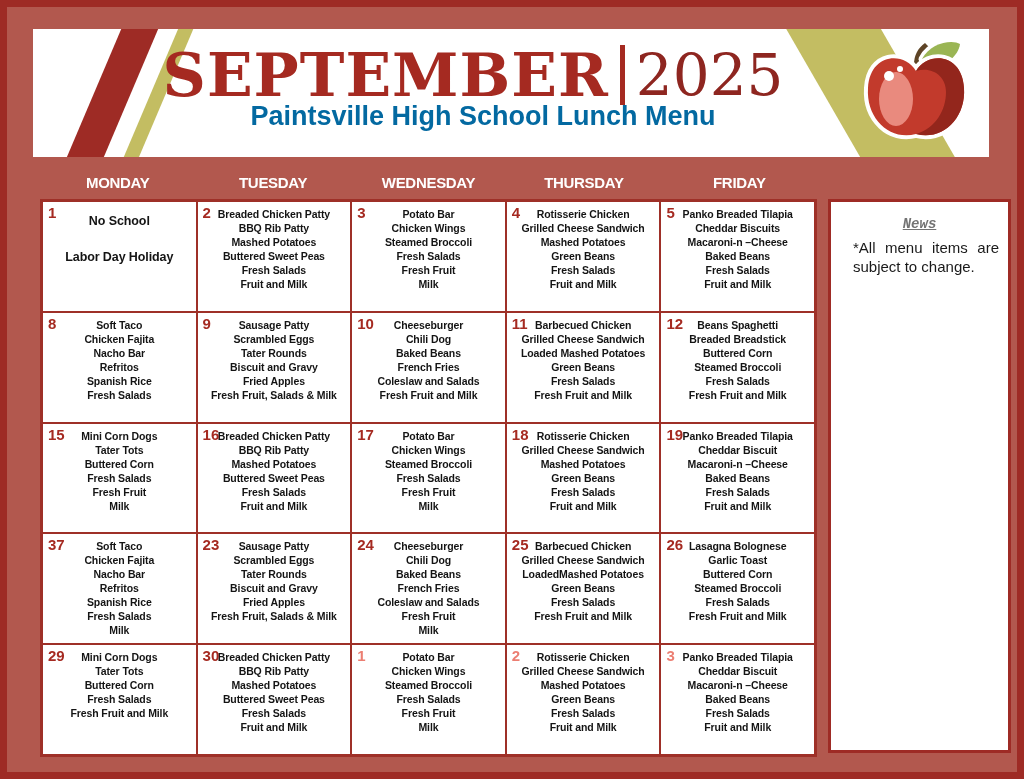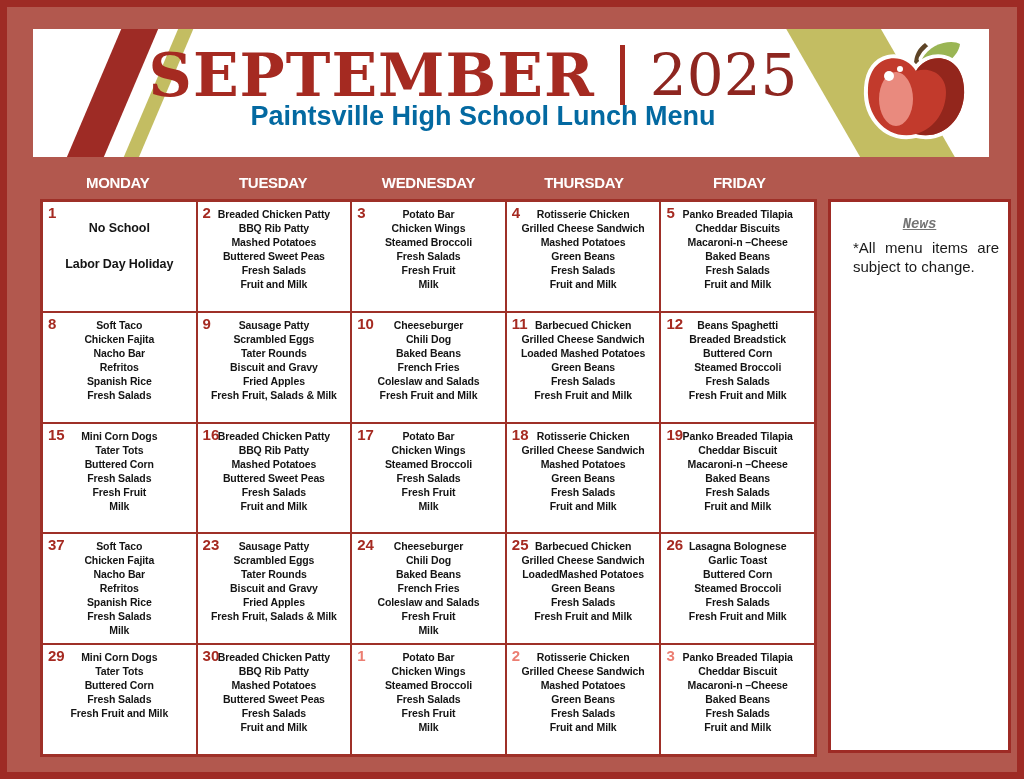--- a/index.html
+++ b/index.html
@@ -12,21 +12,21 @@
   .header{
     position:absolute; left:26px; top:22px; width:956px; height:128px;
     background:#ffffff; overflow:hidden;
   }
   .hstripe{position:absolute; top:-80px; height:300px;}
   .stripe-red{left:60px; width:34px; background:#9e2b25; transform:rotate(23deg);}
   .stripe-olive{left:116px; width:14px; background:#c3bd62; transform:rotate(23deg);}
   .stripe-band{left:800px; width:82px; background:#c3bd62; transform:rotate(-30deg);}
   .title-row{
     position:absolute; left:0; top:10px; width:880px; height:72px;
-    display:flex; justify-content:center; align-items:center; gap:25px;
+    display:flex; justify-content:center; align-items:center; gap:11px;
   }
   .month{font-family:"DejaVu Serif",serif; font-weight:bold; font-size:60px; color:#a52a21; letter-spacing:1px;}
   .title-divider{width:5px; height:60px; background:#a52a21;}
   .year{font-family:"DejaVu Serif",serif; font-weight:400; font-size:58px; color:#8e2620;}
   .subtitle{
     position:absolute; left:0; top:72px; width:900px; text-align:center;
     font-weight:bold; font-size:27px; color:#0369a1;
   }
   .apple{position:absolute; right:12px; top:6px;}
   
@@ -47,21 +47,21 @@
   .cell{background:#ffffff; position:relative; overflow:hidden;}
   .day-num{
     position:absolute; top:2px; left:5px;
     font-weight:bold; font-size:15px; color:#a52a21;
   }
   .day-num.muted{color:#ec7e72;}
   .menu{
     padding:5px 2px 0 2px; text-align:center;
     font-weight:bold; font-size:10.5px; line-height:14px; letter-spacing:-0.1px; color:#141414;
   }
-  .cell-big .menu{font-size:12.5px; line-height:18px; padding-top:17px;}
+  .cell-big .menu{font-size:12.5px; line-height:18px; padding-top:10px;}
   
   .news{
     position:absolute; left:821px; top:192px; width:183px; height:554px;
     background:#ffffff; border:3px solid #9e2b25; box-sizing:border-box;
   }
   .news-title{
     margin-top:14px; text-align:center;
     font-weight:bold; font-style:italic; font-size:14px; color:#737373;
     text-decoration:underline;
     font-family:Liberation Mono, monospace;

